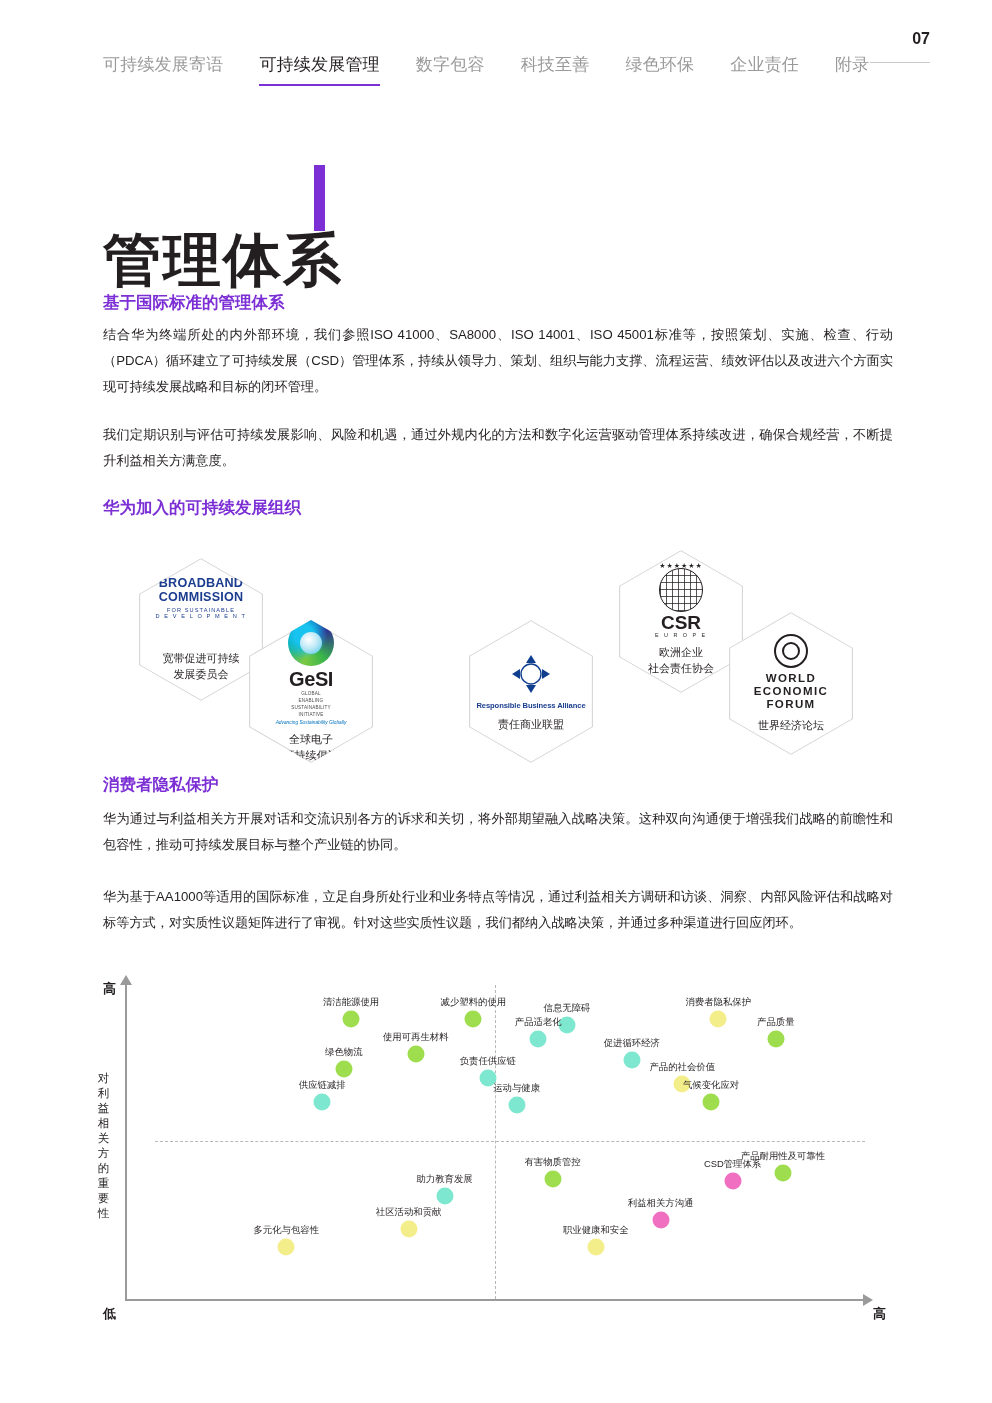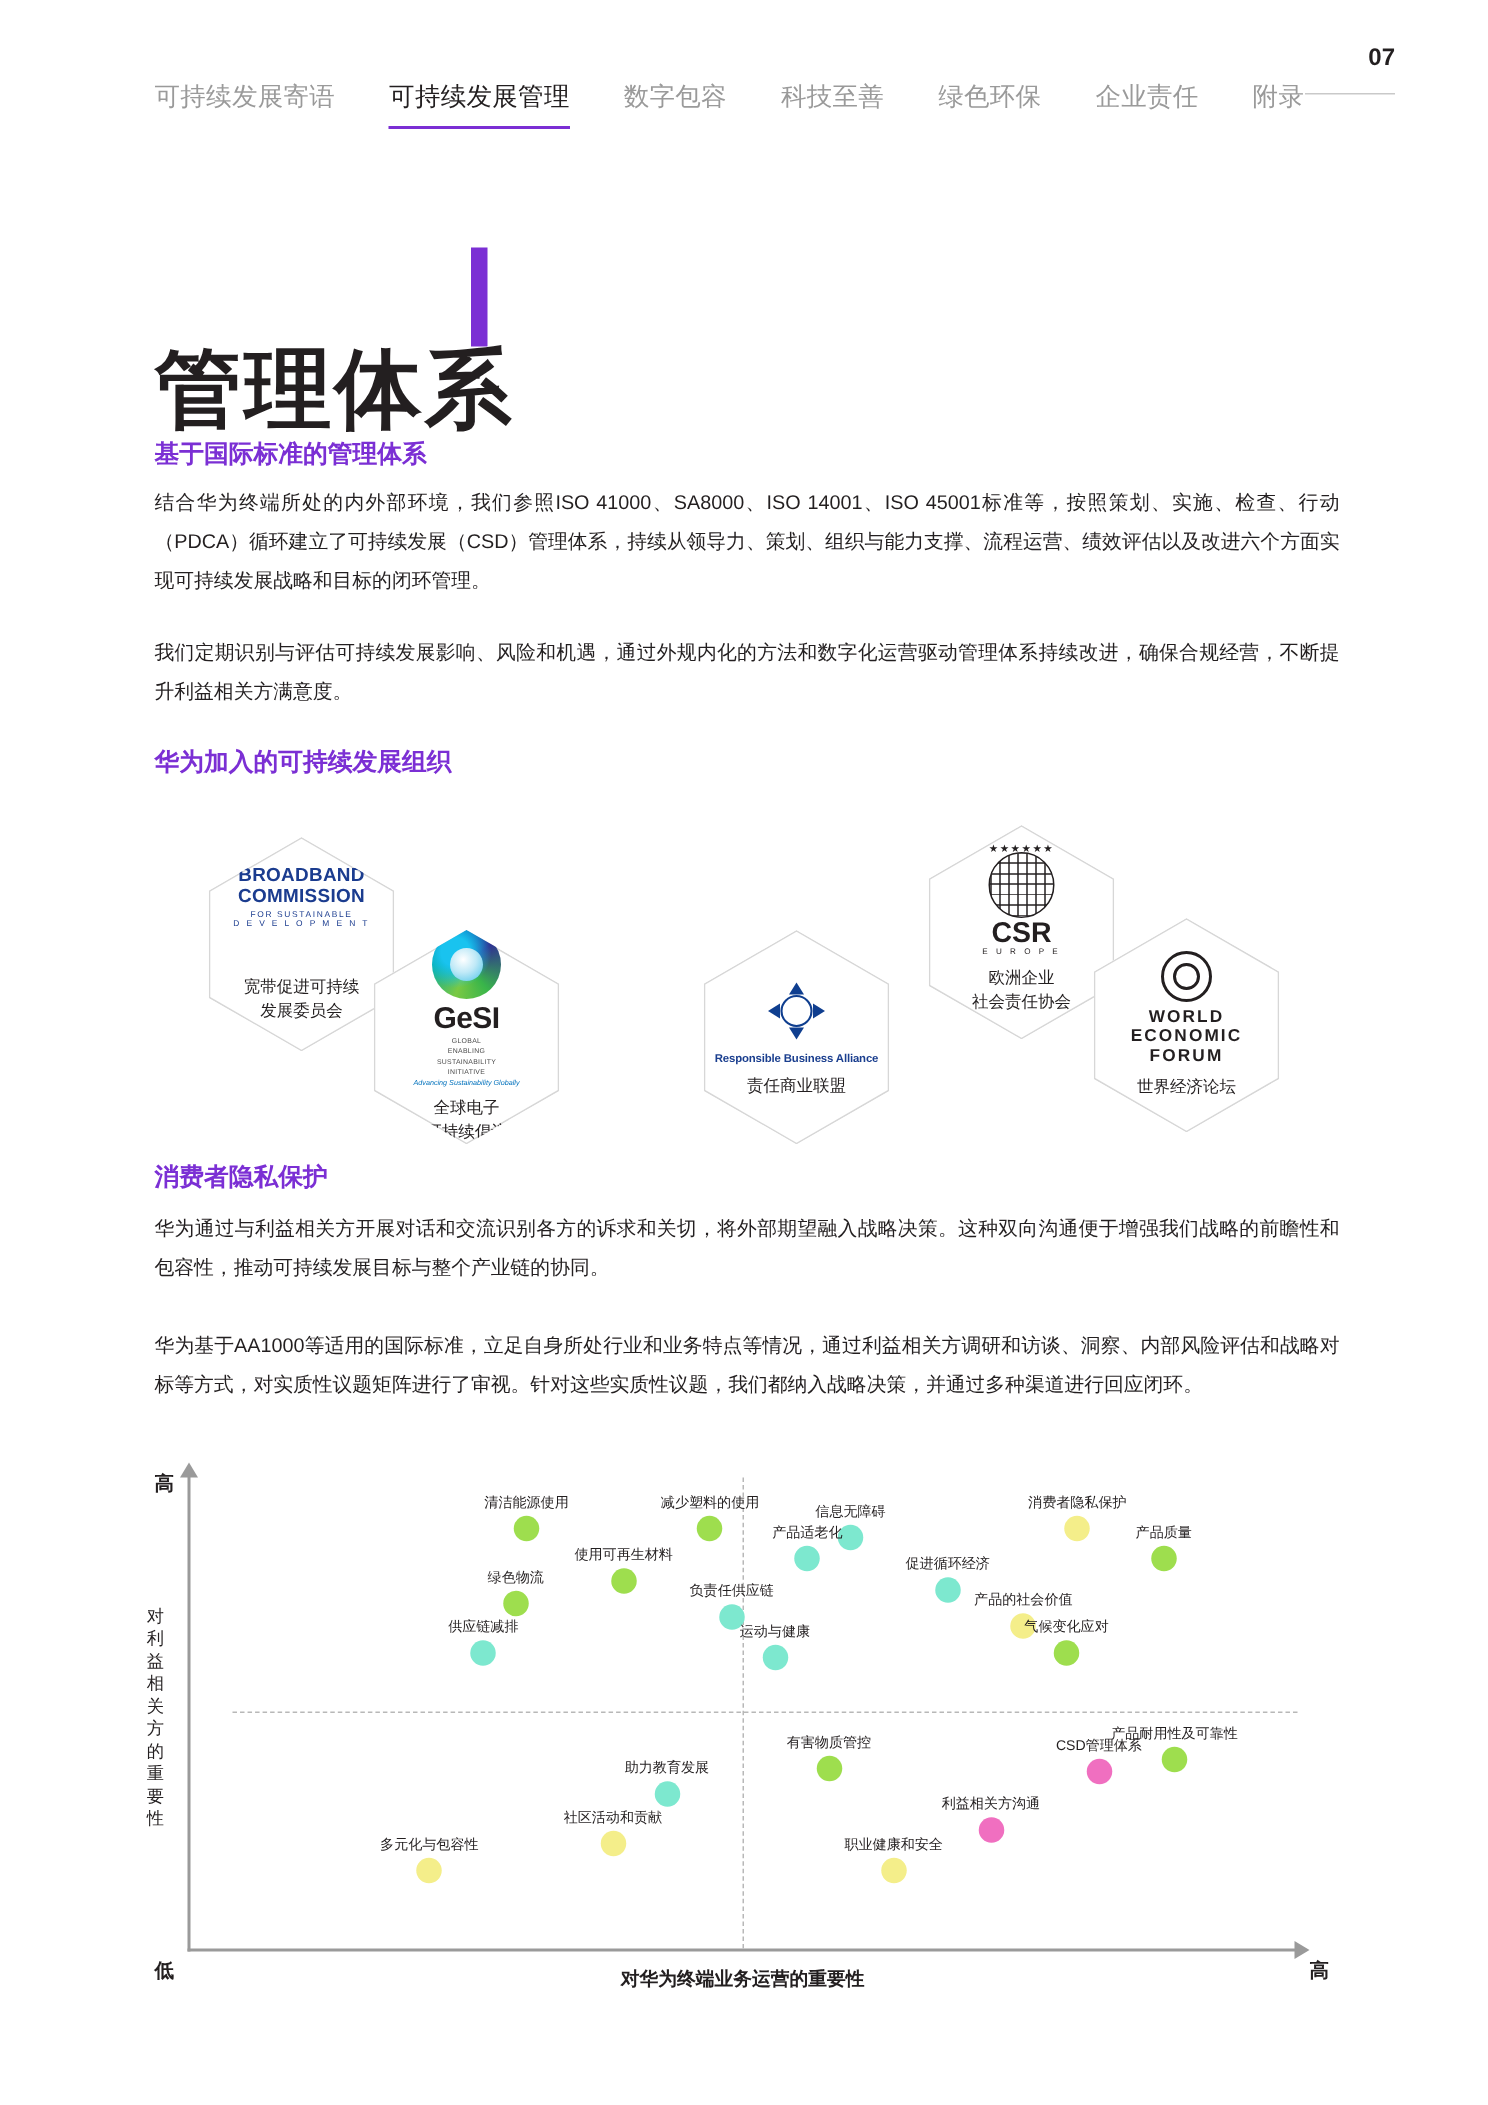--- a/index.html
+++ b/index.html
@@ -430,21 +430,20 @@
   <div class="arrow-up"></div>
   <div class="axis-h"></div>
   <div class="arrow-right"></div>
   <div class="mid-h"></div>
   <div class="mid-v"></div>
 
   <div class="lbl-high-y">高</div>
   <div class="lbl-low-y">低</div>
   <div class="lbl-high-x">高</div>
   <div class="axis-title-y">对利益相关方的重要性</div>
-  <div class="axis-title-x">对华为终端业务运营的重要性</div>
 
   <div id="chart-points">
       <div class="dot" style="left: 256px; top: 43.68px; background: rgb(158, 222, 78);"></div>
       <div class="dot-label" style="left: 256px; top: 26.68px;">清洁能源使用</div>
       <div class="dot" style="left: 378.4px; top: 43.68px; background: rgb(158, 222, 78);"></div>
       <div class="dot-label" style="left: 378.4px; top: 26.68px;">减少塑料的使用</div>
       <div class="dot" style="left: 472px; top: 49.6px; background: rgb(125, 232, 207);"></div>
       <div class="dot-label" style="left: 472px; top: 32.6px;">信息无障碍</div>
       <div class="dot" style="left: 623.2px; top: 43.68px; background: rgb(244, 238, 138);"></div>
       <div class="dot-label" style="left: 623.2px; top: 26.68px;">消费者隐私保护</div>

